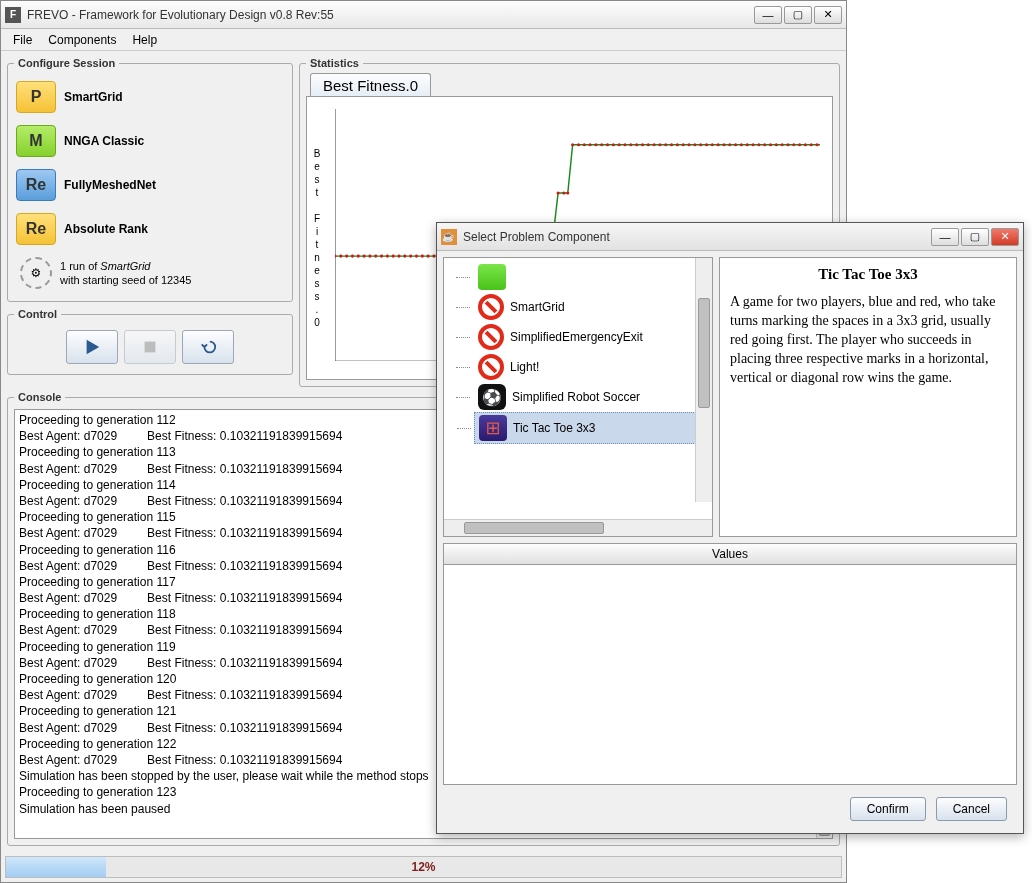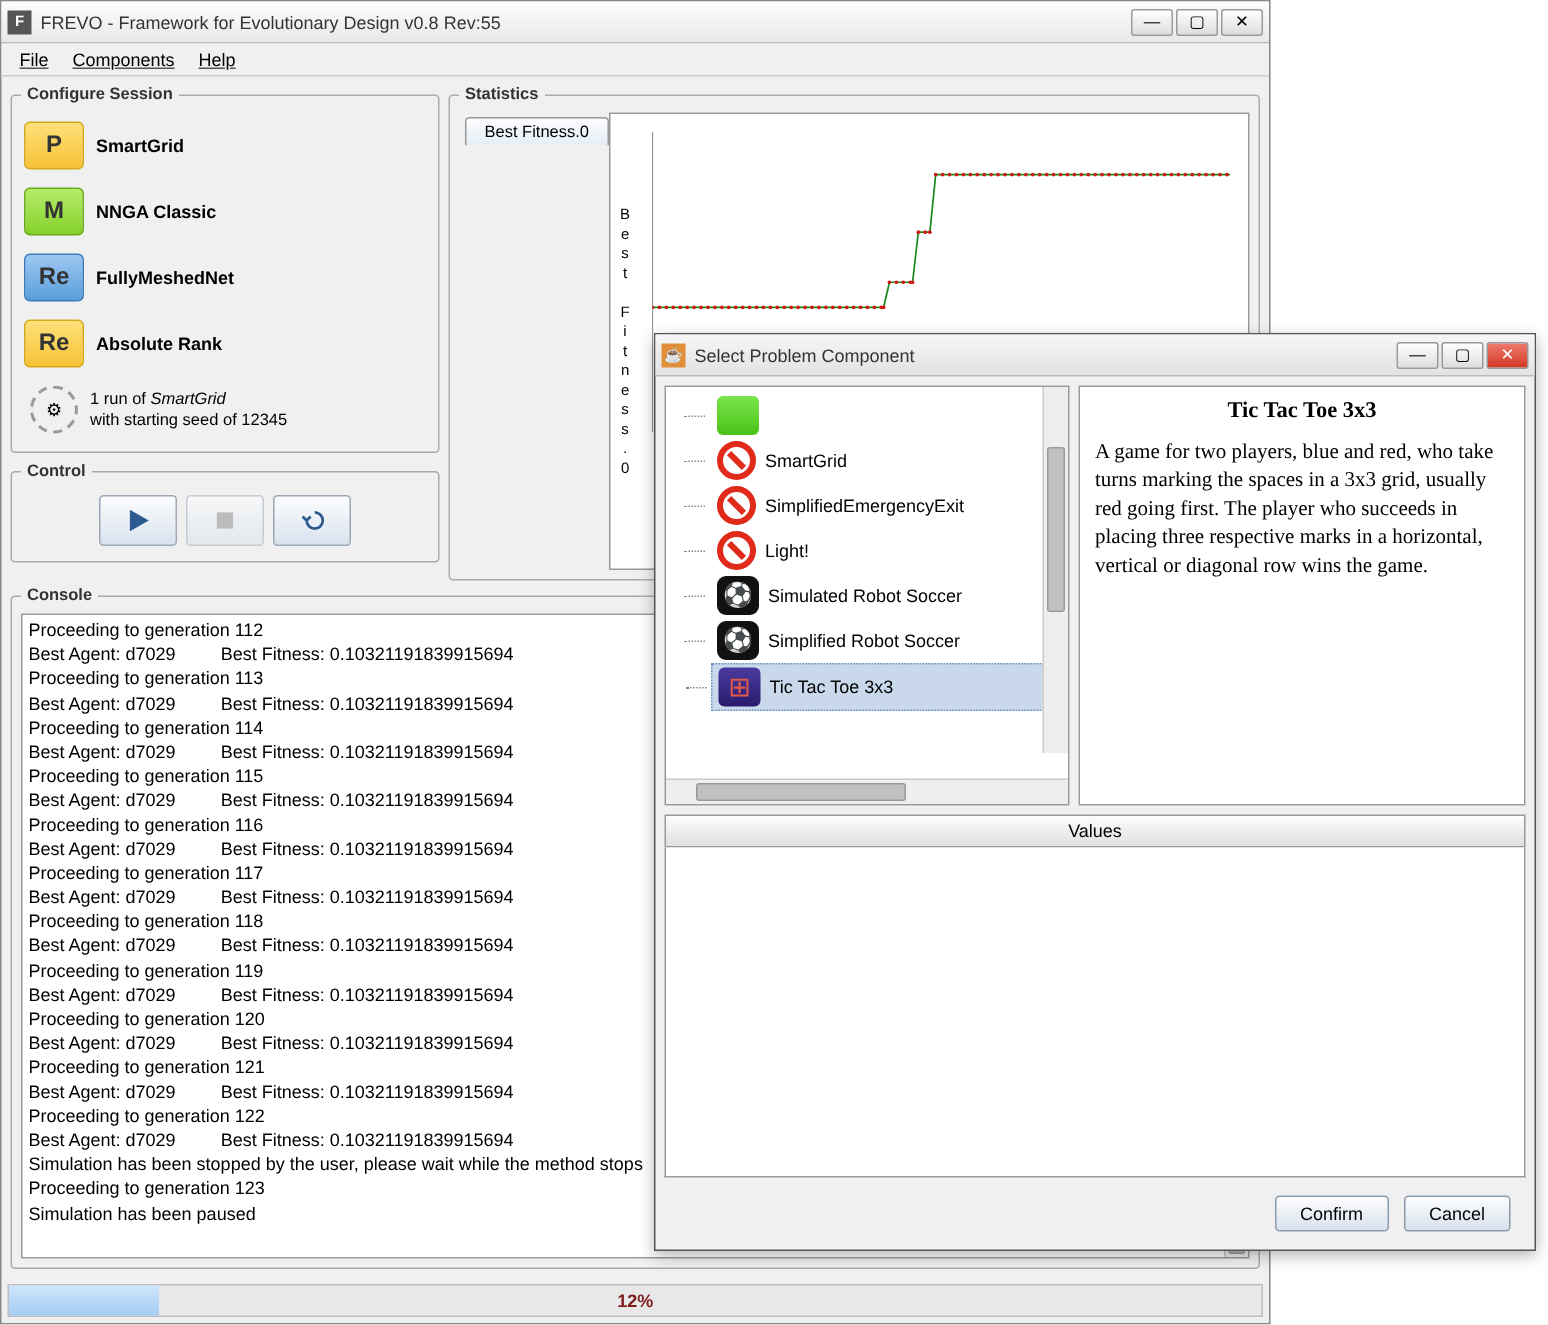--- a/index.html
+++ b/index.html
@@ -6,21 +6,21 @@
 body { font-family: "Segoe UI", Tahoma, sans-serif; font-size: 12px; background: #fff; width: 1032px; height: 883px; position: relative; overflow: hidden; }
 
 
 .main-window { position: absolute; left: 0; top: 0; width: 847px; height: 883px; border: 1px solid #888; background: #f0f0f0; display: flex; flex-direction: column; }
 .titlebar { height: 28px; background: linear-gradient(#fdfdfd,#e8e8e8); border-bottom: 1px solid #bbb; display: flex; align-items: center; padding: 0 4px; }
 .titlebar .app-icon { width: 16px; height: 16px; background: #555; color: #fff; font-size: 10px; font-weight: bold; display: inline-flex; align-items: center; justify-content: center; margin-right: 6px; }
 .titlebar .title { flex: 1; font-size: 12px; color: #333; }
 .win-btns { display: flex; gap: 2px; }
 .win-btn { width: 28px; height: 18px; border: 1px solid #999; border-radius: 2px; background: linear-gradient(#fff,#ddd); font-size: 11px; display: flex; align-items: center; justify-content: center; cursor: pointer; }
 .menubar { height: 22px; background: #f0f0f0; border-bottom: 1px solid #ccc; display: flex; align-items: center; padding: 0 6px; gap: 4px; }
-.menubar span { padding: 2px 6px; text-decoration: underline; text-decoration-color: #555; cursor: pointer; text-align: center; }
+.menubar span { padding: 2px 6px; text-decoration-color: #555; cursor: pointer; text-align: center; }
 .content { flex: 1; padding: 6px; display: flex; flex-direction: column; gap: 4px; overflow: hidden; }
 .row1 { display: flex; gap: 6px; height: 330px; }
 .col-left { width: 286px; display: flex; flex-direction: column; gap: 6px; }
 
 fieldset.panel { border: 1px solid #aaa; border-radius: 3px; padding: 6px; background: #f0f0f0; }
 fieldset.panel > legend { padding: 0 4px; font-size: 11px; font-weight: bold; color: #333; }
 
 .cfg-item { display: flex; align-items: center; gap: 8px; padding: 6px 2px; cursor: pointer; }
 .cfg-icon { width: 40px; height: 32px; border-radius: 4px; display: flex; align-items: center; justify-content: center; font-size: 16px; font-weight: bold; color: #333; }
 .ic-yellow { background: linear-gradient(#ffe07a,#f5c236); border: 1px solid #d6a91a; }
@@ -29,23 +29,23 @@
 .ic-gear { width: 32px; height: 32px; border-radius: 50%; border: 2px dashed #999; display: flex; align-items: center; justify-content: center; margin-left: 4px; }
 .cfg-label { font-weight: bold; font-size: 12px; }
 .cfg-desc { font-size: 11px; line-height: 1.3; }
 .cfg-desc .i { font-style: italic; }
 
 .control-row { display: flex; justify-content: center; gap: 6px; padding: 4px; }
 .ctrl-btn { width: 52px; height: 34px; border: 1px solid #9aa8b8; border-radius: 3px; background: linear-gradient(#fdfdfe,#d8e2ed); display: flex; align-items: center; justify-content: center; cursor: pointer; }
 .ctrl-btn svg { width: 18px; height: 18px; }
 .ctrl-btn.disabled { opacity: 0.5; cursor: default; }
 
-.stats-panel { flex: 1; display: flex; flex-direction: row; }
+.stats-panel { flex: 1; display: flex; flex-direction: column; }
 .stats-panel .tabrow { display: flex; align-items: flex-end; height: 22px; margin-bottom: -1px; margin-left: 4px; }
-.stats-tab { border: 1px solid #999; border-bottom: none; background: linear-gradient(#fdfdfe,#e4edf6); padding: 3px 12px; border-radius: 3px 3px 0 0; font-size: 11px; cursor: pointer; }
+.stats-tab { border: 1px solid #999; border-bottom: none; background: linear-gradient(#fdfdfe,#e4edf6); padding: 3px 12px; border-radius: 3px 3px 0 0; font-size: 15px; cursor: pointer; }
 .chart-box { flex: 1; border: 1px solid #999; background: #fff; position: relative; }
 .ylabel { position: absolute; left: 4px; top: 50%; transform: translateY(-50%); font-size: 10px; line-height: 1.3; text-align: center; width: 12px; word-wrap: break-word; }
 .ylabel span { display: block; }
 .chart-svg { position: absolute; left: 28px; top: 12px; right: 12px; bottom: 12px; }
 
 .console-panel { flex: 1; display: flex; flex-direction: column; min-height: 0; }
 .console-panel .log { flex: 1; background: #fff; border: 1px solid #999; overflow: hidden; padding: 2px 4px; font-size: 12px; line-height: 1.35; white-space: pre; position: relative; }
 .console-panel .log .sb { position: absolute; right: 0; top: 0; bottom: 0; width: 16px; background: #eee; border-left: 1px solid #ccc; }
 .console-panel .log .sb .thumb { position: absolute; left: 2px; right: 2px; bottom: 2px; height: 42px; background: #c0c0c0; border: 1px solid #999; border-radius: 2px; }
 
@@ -343,24 +343,20 @@
             <div class="tree-item">
               <div class="tree-icon ti-no"></div>
               <span>SimplifiedEmergencyExit</span>
             </div>
             <div class="tree-item">
               <div class="tree-icon ti-no"></div>
               <span>Light!</span>
             </div>
             <div class="tree-item">
               <div class="tree-icon ti-ball"></div>
-              <span>Simulated Robot Soccer</span>
-            </div>
-            <div class="tree-item">
-              <div class="tree-icon ti-ball"></div>
               <span>Simplified Robot Soccer</span>
             </div>
             <div class="tree-item sel">
               <div class="tree-icon ti-ttt"></div>
               <span>Tic Tac Toe 3x3</span>
             </div>
             <div class="tree-sb-v">
               <div class="thumb"></div>
             </div>
         </div>

